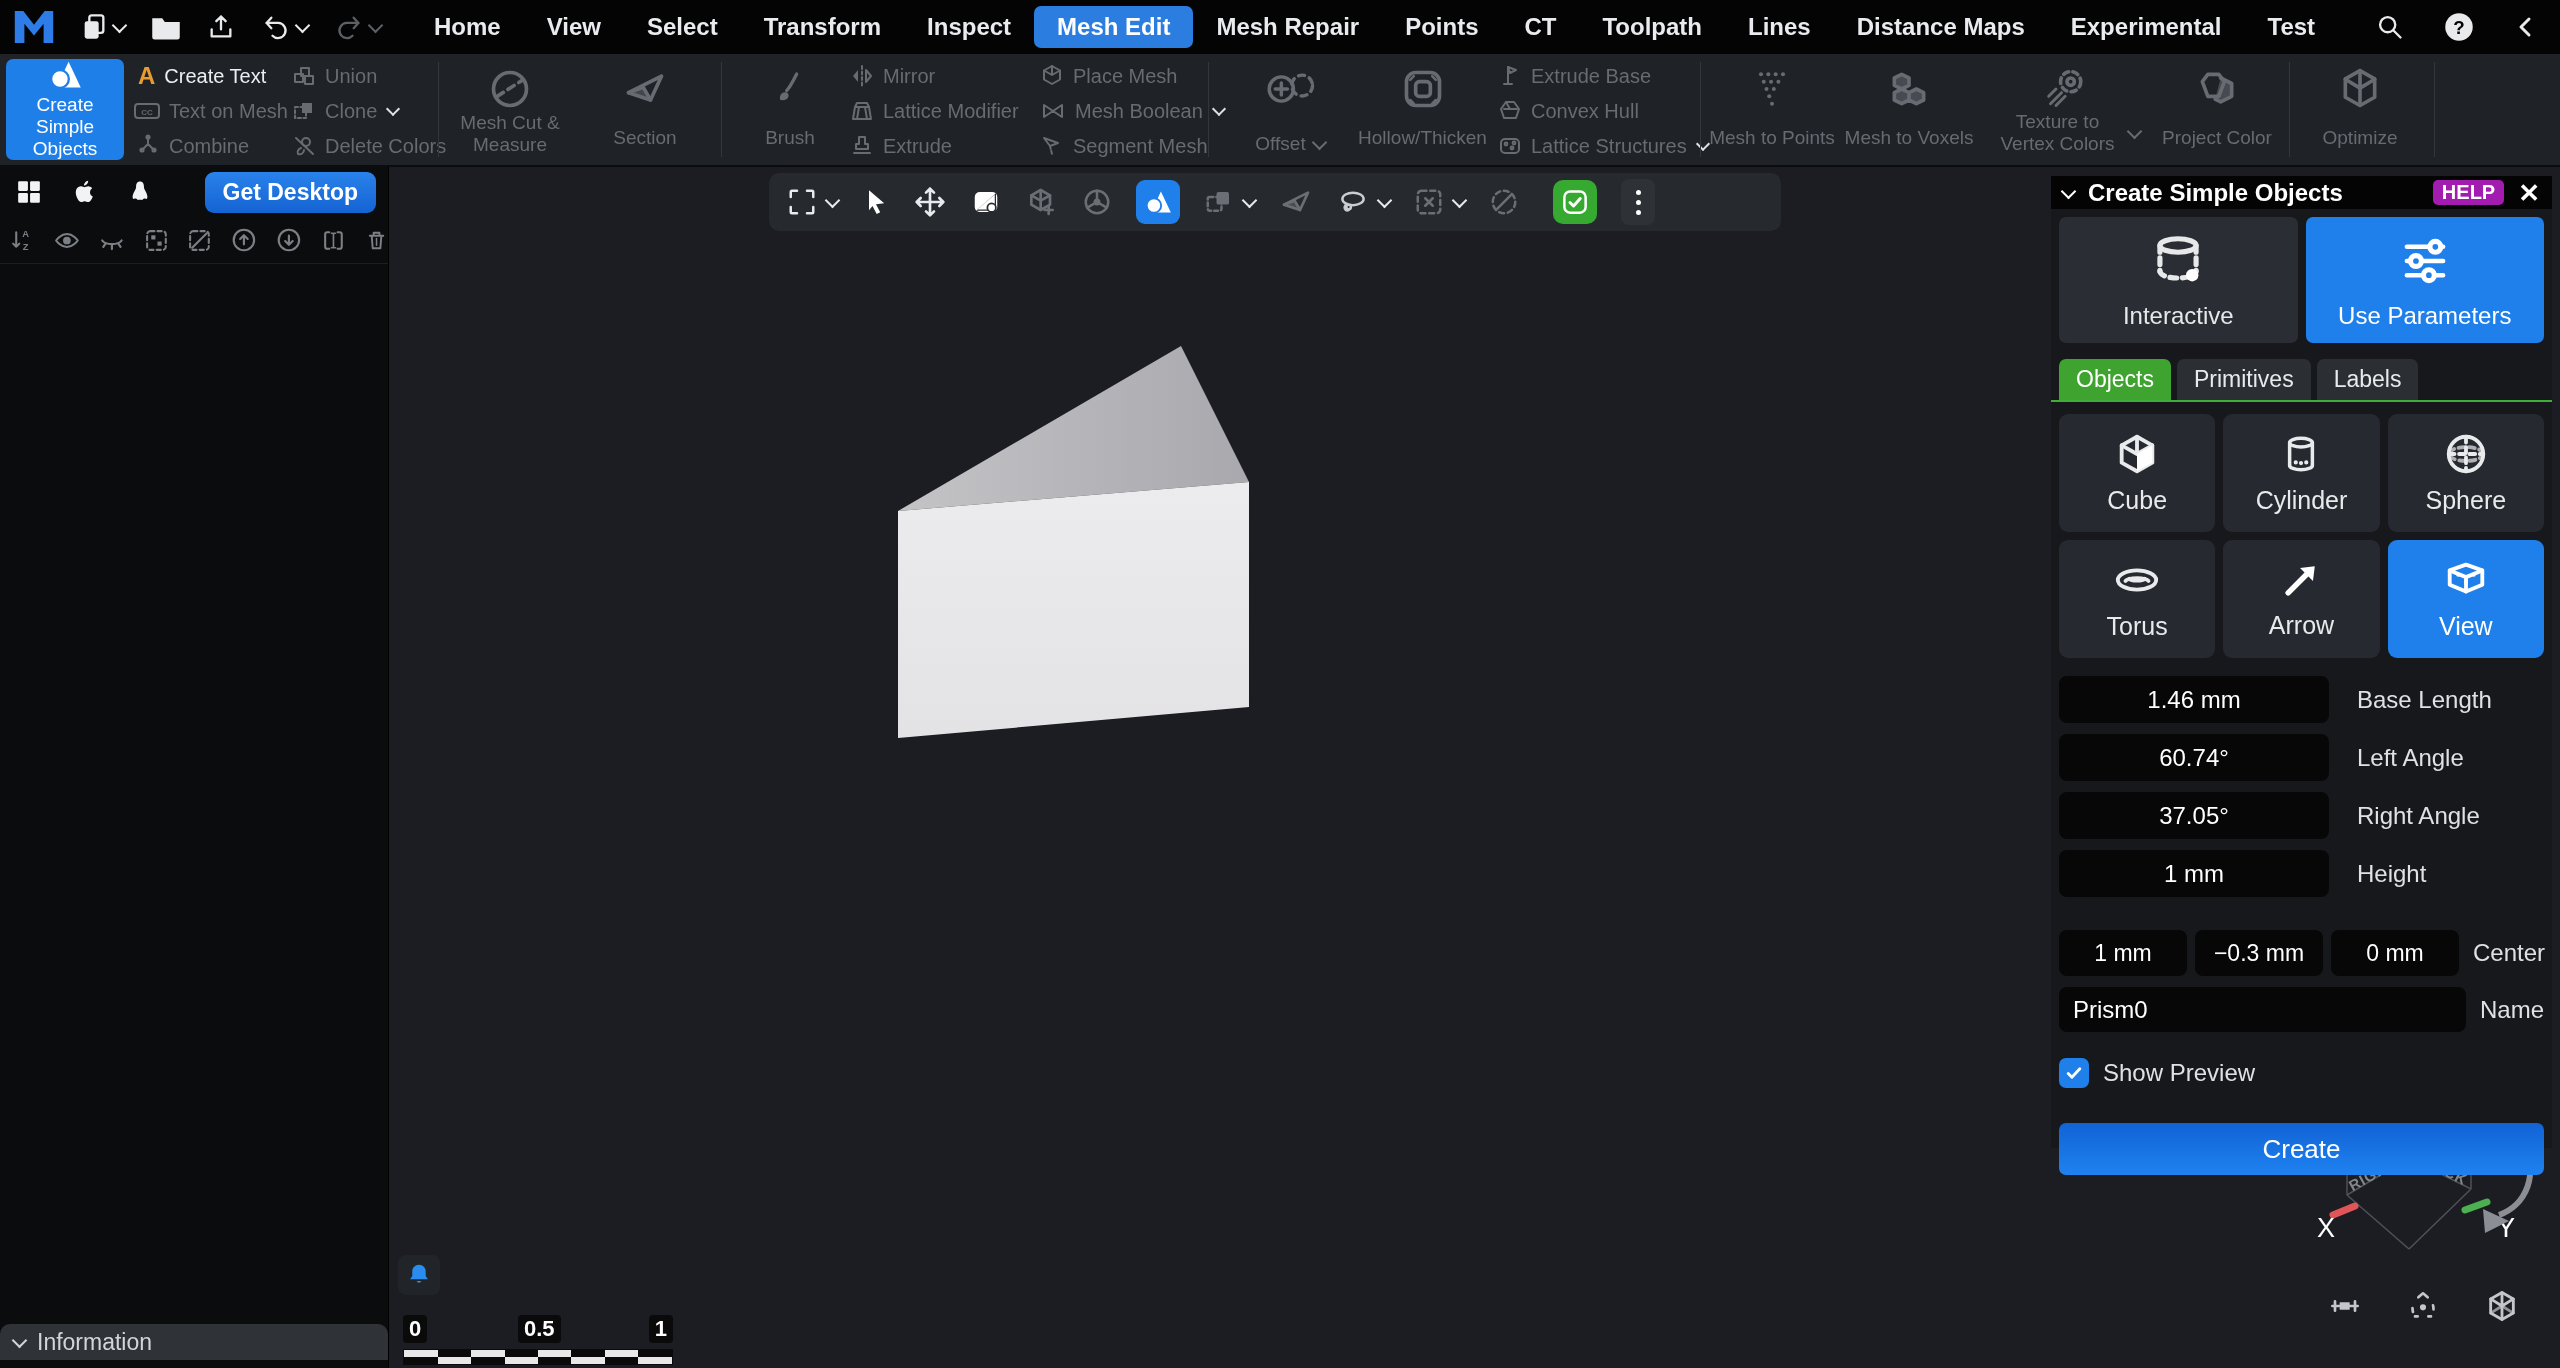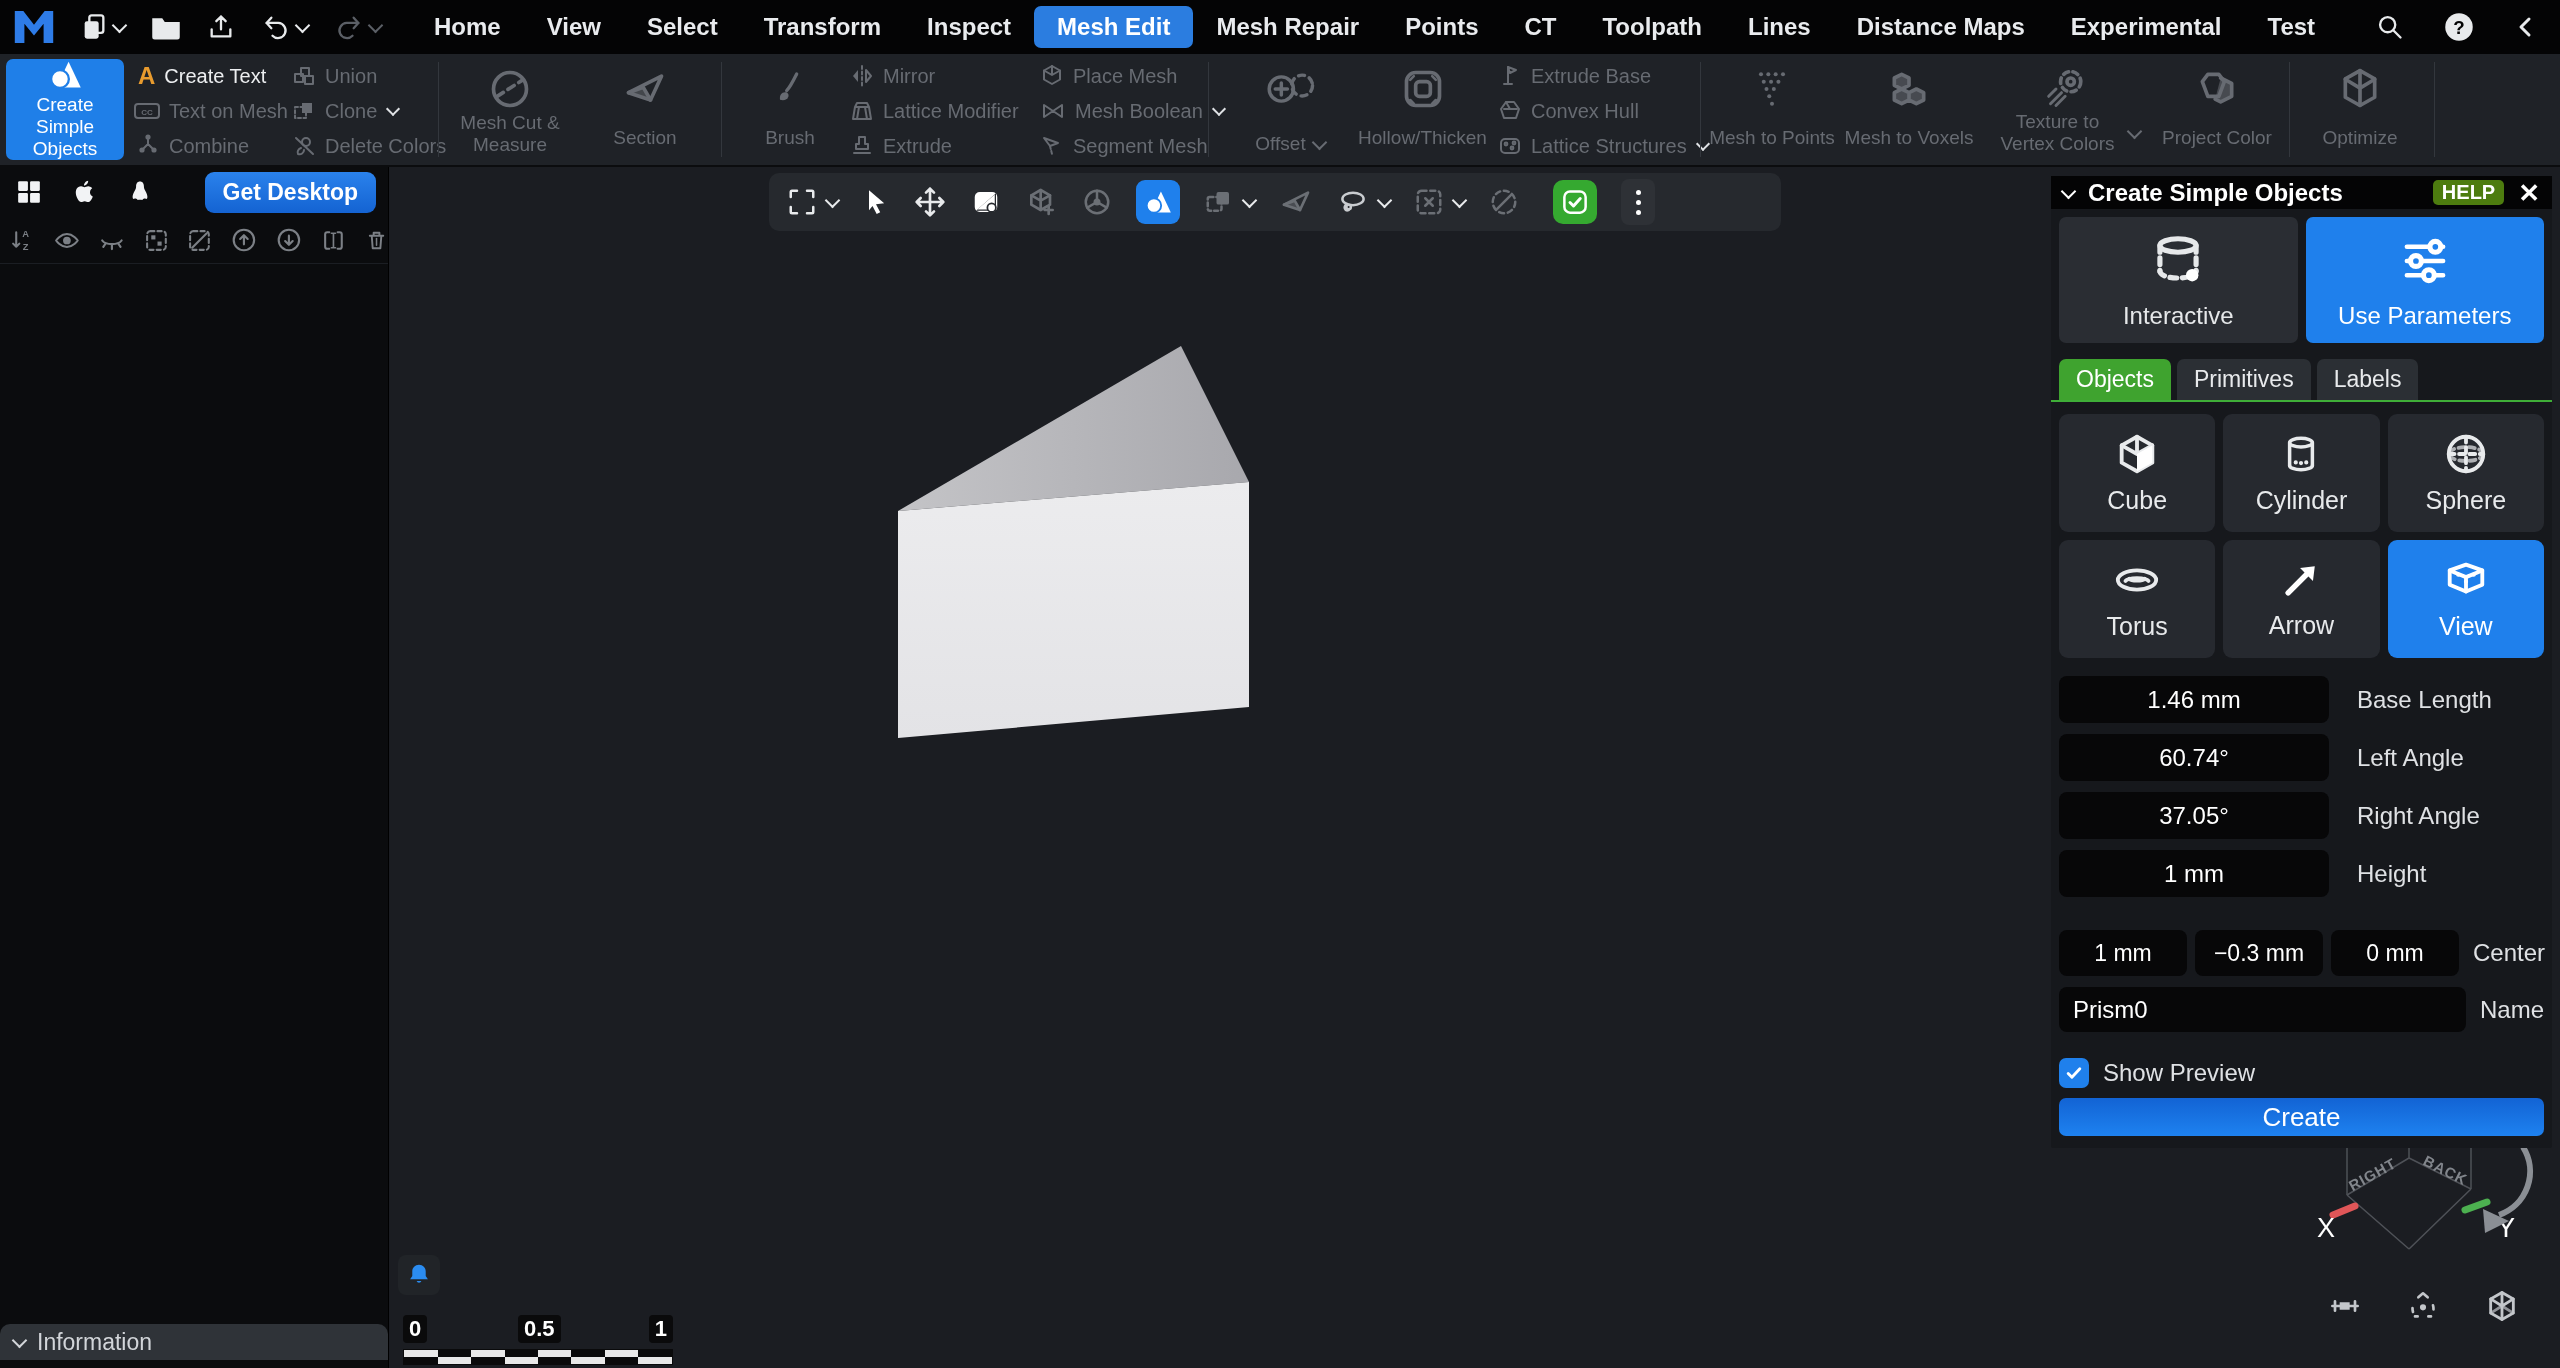--- a/index.html
+++ b/index.html
@@ -65,21 +65,21 @@
   .scalebar{margin-top:4px;width:268px;height:14px;border:1px solid #0a0a0b;}
   .scalebar div{height:7px;background:repeating-linear-gradient(90deg,#e8e8e8 0 33.5px,#0a0a0b 33.5px 67px);}
   .scalebar div+div{background-position-x:33.5px;background:repeating-linear-gradient(90deg,#0a0a0b 0 33.5px,#e8e8e8 33.5px 67px);}
   .mini-icons{position:absolute;left:1940px;top:1122px;display:flex;gap:46px;color:#c3c6ca;align-items:center;}
 
   
   .panel{position:absolute;left:2051px;top:176px;width:501px;height:972px;background:#16181c;border-radius:2px;box-sizing:border-box;}
   .panel-header{height:33px;background:#040405;display:flex;align-items:center;gap:14px;padding:0 12px;}
   .panel-header .chev{border-color:#fff;margin-top:-2px;}
   .panel-title{font-weight:700;font-size:24px;color:#fff;}
-  .help-badge{margin-left:auto;background:#4d7c0f;color:#fff;font-weight:700;font-size:20px;border-radius:5px;padding:1px 9px;}
+  .help-badge{margin-left:auto;background:#a21caf;color:#fff;font-weight:700;font-size:20px;border-radius:5px;padding:1px 9px;}
   .close-x{color:#fff;font-weight:700;font-size:26px;line-height:1;}
   .panel-body{padding:8px;}
   .modes{display:flex;gap:8px;}
   .mode-btn{flex:1;height:126px;border-radius:7px;background:#2a2d33;display:flex;flex-direction:column;
     align-items:center;justify-content:center;gap:10px;font-size:24px;color:#e6e8ea;}
   .mode-btn.active{background:#1f80ec;color:#fff;}
   .tabs{display:flex;gap:6px;margin-top:16px;}
   .tab{background:#2b2f34;color:#e8eaec;font-size:23px;padding:7px 17px;border-radius:7px 7px 0 0;}
   .tab.active{background:#3fa32f;color:#fff;}
   .tab-underline{height:2px;background:#3fae38;margin:0 -8px;}
@@ -93,21 +93,21 @@
     font-family:"Liberation Sans",sans-serif;}
   .f-main{width:266px;}
   .f-small{width:124px;height:44px;font-size:23px;}
   .f-name{width:444px;text-align:left;padding:8px 14px;box-sizing:border-box;}
   .plabel{font-size:24px;color:#dfe1e4;}
   .center-row{display:flex;align-items:center;gap:8px;margin-top:33px;}
   .center-row .plabel{margin-left:6px;}
   .name-row{display:flex;align-items:center;gap:14px;margin-top:11px;}
   .check-row{display:flex;align-items:center;gap:14px;margin-top:26px;}
   .checkbox{width:30px;height:30px;background:#1f80ec;border-radius:7px;display:flex;align-items:center;justify-content:center;}
-  .create-btn{margin-top:10px;width:100%;height:38px;border-radius:7px;background:linear-gradient(180deg,#1263d4,#1e82f0);
+  .create-btn{margin-top:35px;width:100%;height:52px;border-radius:7px;background:linear-gradient(180deg,#1263d4,#1e82f0);
     color:#fff;font-size:26px;display:flex;align-items:center;justify-content:center;}
   .gizmo-text{font-weight:700;letter-spacing:1px;fill:#82868c;font-size:15px;}
 </style>
 </head>
 <body>
 
 <div class="app">
 
   <header class="titlebar">
     <svg class="logo" width="40" height="32" viewBox="0 0 36 30">

